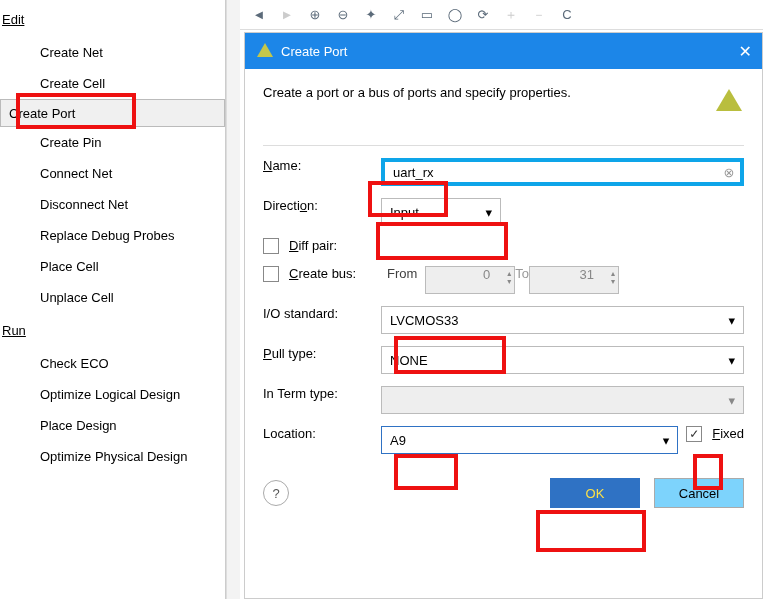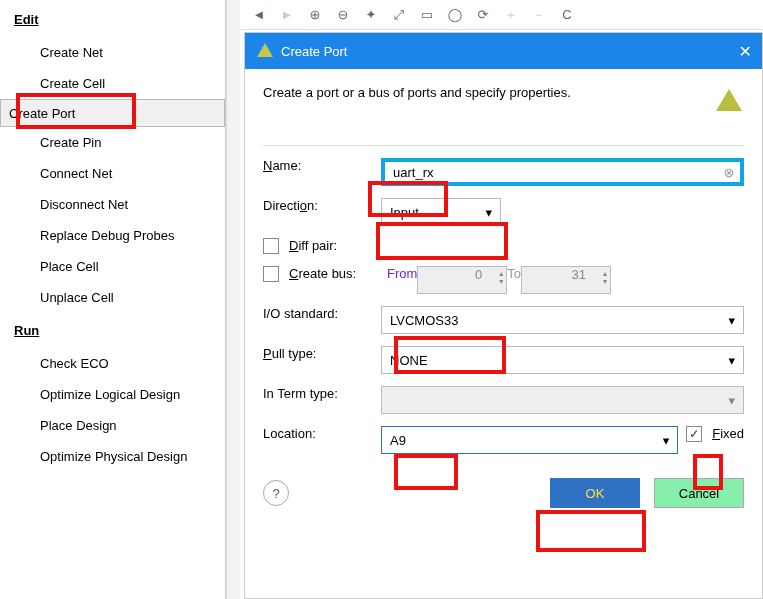--- a/index.html
+++ b/index.html
@@ -1,19 +1,19 @@
 <!DOCTYPE html>
 <html><head>
 <meta charset="utf-8">
 <style>
 *{box-sizing:border-box;margin:0;padding:0;font-family:"Segoe UI",Arial,sans-serif;font-size:13px}
 body{background:#fff;width:763px;height:599px;overflow:hidden;position:relative}
 .wrap{display:flex;height:100%}
 .sidebar{width:226px;border-right:1px solid #ccc;padding:6px 0;background:#fff}
-.section-hdr{font-weight:bold;padding:6px 14px;text-decoration:underline}
+.section-hdr{font-weight:normal;padding:6px 2px;text-decoration:underline}
 .menu-items{padding:4px 0}
 .menu-item{padding:8px 12px 8px 40px;cursor:pointer}
 .menu-item.sel{background:#f0f0f0}
 .vscroll{width:14px;background:#f3f3f3;border-left:1px solid #ddd}
 .right-pane{flex:1;position:relative;background:#fff}
 .toolbar{height:30px;border-bottom:1px solid #ddd;display:flex;align-items:center;gap:10px;padding:0 10px;color:#5c6b7a}
 .tb-ico{width:18px;height:18px;display:flex;align-items:center;justify-content:center}
 .dialog{position:absolute;left:4px;top:32px;right:0;bottom:0;background:#fff;border:1px solid #ccc}
 .dlg-title{background:#1c86e8;color:#fff;height:36px;display:flex;align-items:center;padding:0 12px;position:relative}
 .dlg-title .x{position:absolute;right:10px;font-size:16px}
@@ -30,21 +30,21 @@
 .sel .caret{margin-left:8px}
 .sel.wide{flex:1}
 .sel.disabled{background:#eee;color:#888}
 .num{width:90px;height:28px;border:1px solid #bbb;padding:0 24px 0 8px;text-align:right;background:#eee;color:#888;position:relative}
 .spin{position:absolute;right:3px;top:3px;display:flex;flex-direction:column;line-height:8px;font-size:8px;color:#888}
 .chk{width:16px;height:16px;border:1px solid #888;margin-right:10px;display:inline-flex;align-items:center;justify-content:center;cursor:pointer;background:#fff}
 .chk.checked:after{content:"✓";font-size:12px;color:#333}
 .clear-x{width:22px;text-align:center;color:#999;cursor:pointer}
 .btnbar{display:flex;justify-content:flex-end;align-items:center;gap:14px;margin-top:24px}
 .help{width:26px;height:26px;border:1px solid #aaa;border-radius:50%;display:flex;align-items:center;justify-content:center;color:#555;cursor:pointer;margin-right:auto}
-.btn{min-width:90px;height:30px;border:1px solid #aaa;background:#86efac;cursor:pointer;display:flex;align-items:center;justify-content:center}
+.btn{min-width:90px;height:30px;border:1px solid #aaa;background:#7dd3fc;cursor:pointer;display:flex;align-items:center;justify-content:center}
 .btn.primary{background:#2f72c4;color:#fde047;border-color:#2f72c4}
 .name-wrap{flex:1;display:flex;align-items:center;border:4px solid #0ea5e9;height:28px}
 .name-wrap input{border:none;flex:1;height:100%;padding:0 8px;outline:none}
 .hl{position:absolute;border:4px solid #e11;pointer-events:none}
 </style>
 </head>
 <body>
 
 <div class="wrap">
   <div class="sidebar">
@@ -119,21 +119,21 @@
         </div>
 
         <div class="form-row">
           <span class="chk"></span>
           <span><span class="u">D</span>iff pair:</span>
         </div>
 
         <div class="form-row">
           <span class="chk"></span>
           <span style="width:98px"><span class="u">C</span>reate bus:</span>
-          <span style="color:#6d28d9;">From</span>
+          <span style="color:#404040;margin-right:8px">From</span>
           <div class="num"><span>0</span><span class="spin">▴<br>▾</span></div>
           <span style="color:#999;margin:0 0">To</span>
           <div class="num"><span>31</span><span class="spin">▴<br>▾</span></div>
         </div>
 
         <div class="form-row">
           <label>I/O standard:</label>
           <div class="sel wide">
             <span>LVCMOS33</span>
             <span class="caret">▾</span>

